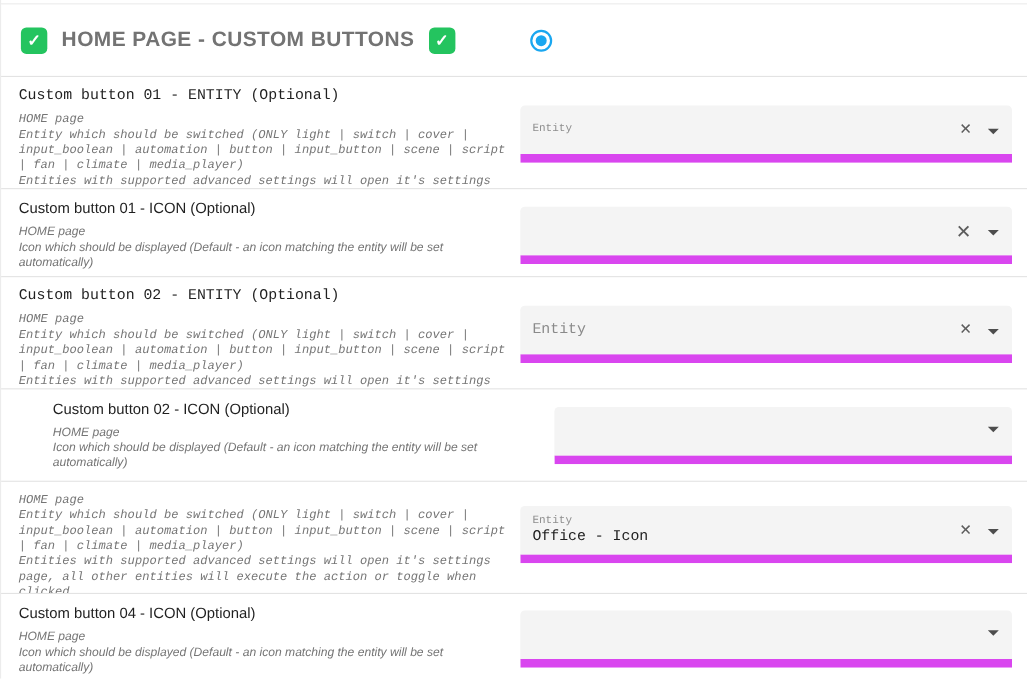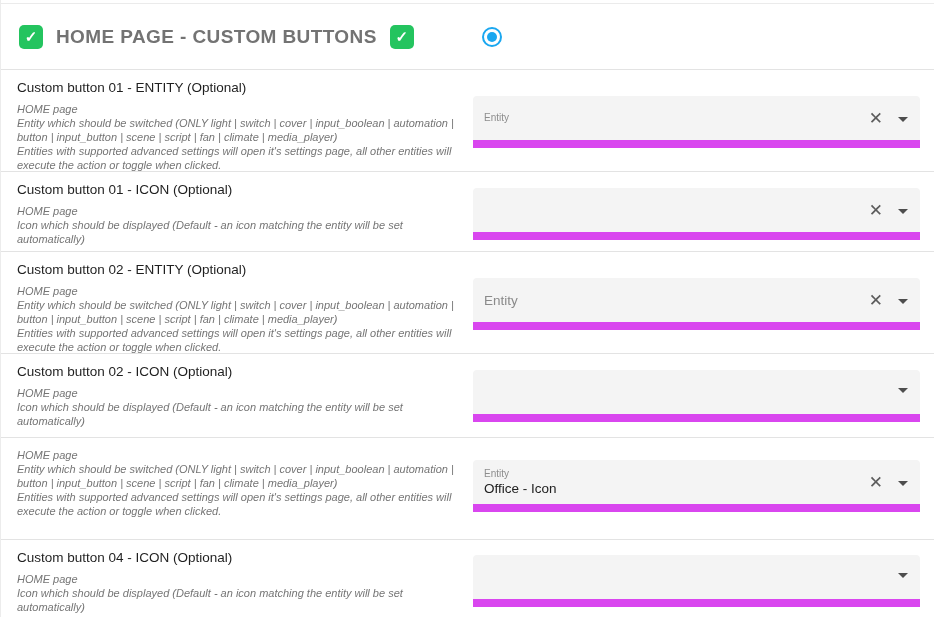--- a/index.html
+++ b/index.html
@@ -53,23 +53,23 @@
     border-radius: 50%;
     background: #1aa7f0;
   }
 
   
   .section {
     display: flex;
     border-top: 1px solid #e3e3e3;
     overflow: hidden;
   }
-  .section.h102 { height: 102px; }
+  .section.h102 { height: 102px; font-family: Liberation Mono, monospace; }
   .section.h80  { height: 80px; justify-content: flex-end; }
-  .section.h84  { height: 84px; }
+  .section.h84  { height: 84px; padding-left: 31px; }
   .section.h77  { height: 77px; }
 
   .left-col {
     width: 472px;
     flex: 0 0 auto;
     padding: 10px 4px 0 16px;
   }
   .sec-title {
     font-size: 13.5px;
     color: #1f1f1f;

